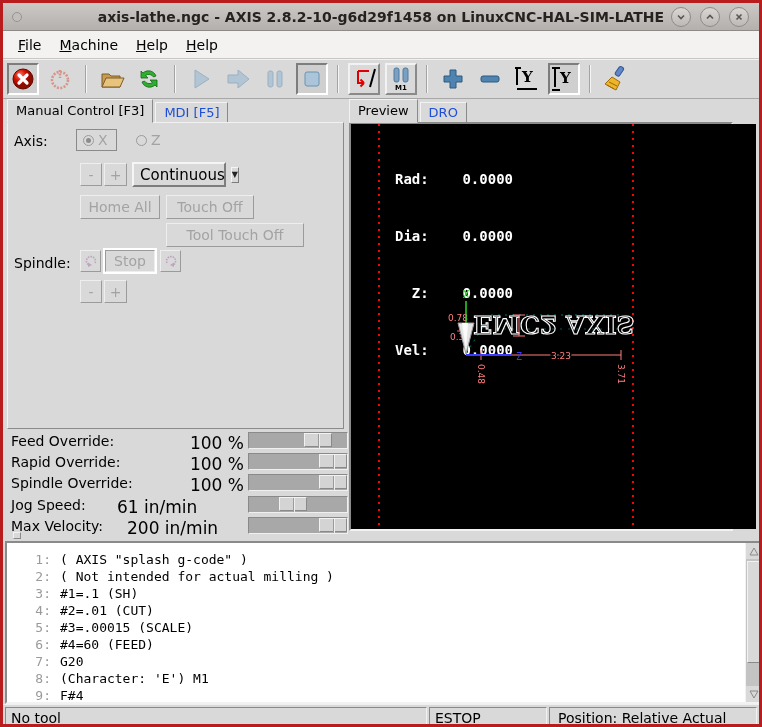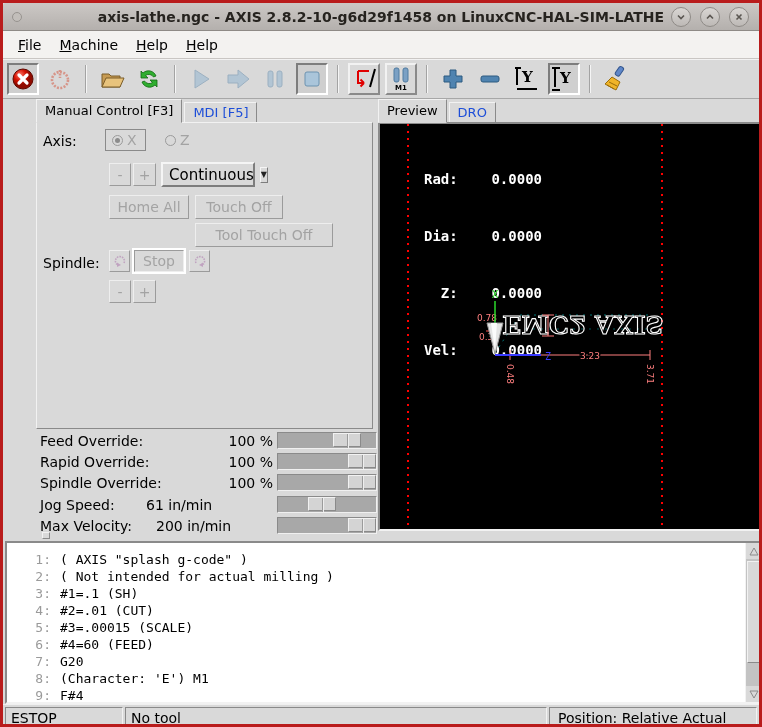--- a/index.html
+++ b/index.html
@@ -24,21 +24,21 @@
   .toolbar { height:40px; flex:0 0 40px; background:#d9d9d9; border-bottom:1px solid #a7a7a7; box-shadow:inset 0 1px 0 #f2f2f2; display:flex; align-items:center; padding:0 4px; gap:5px; }
   .tb { width:32px; height:32px; display:flex; align-items:center; justify-content:center; border:2px solid transparent; background:transparent; }
   .tb.raised { border-color:#f2f2f2 #8a8a8a #8a8a8a #f2f2f2; background:#d9d9d9; }
   .tb.pressed { border-color:#7d7d7d #ffffff #ffffff #7d7d7d; background:#cfcfcf; }
   .tb-sep { width:2px; height:28px; background:#a3a3a3; border-right:1px solid #f5f5f5; margin:0 4px; }
   .dim { opacity:.5; }
   .mini-label { font-size:7px; font-weight:bold; line-height:5px; text-align:center; }
   .y-icon { font-family:"DejaVu Serif","Liberation Serif",serif; font-weight:bold; font-size:15px; }
 
   
-  .content { position:relative; height:442px; flex:0 0 442px; background:#d9d9d9;margin-left:29px; }
+  .content { position:relative; height:442px; flex:0 0 442px; background:#d9d9d9; }
 
   
   .left-panel { position:absolute; left:4px; top:2px; width:338px; height:434px; }
   .tabs { display:flex; height:22px; align-items:flex-end; }
   .tab { padding:3px 8px 2px 8px; border:1px solid; border-color:#f2f2f2 #8a8a8a transparent #f2f2f2; background:#d9d9d9; margin-right:2px; font-size:13px; }
   .tab.active { border-bottom-color:#d9d9d9; padding-bottom:4px; position:relative; z-index:2; }
   .tab.inactive { padding-top:2px; color:#1d4ed8; }
   .panel-frame { position:absolute; left:0; top:21px; width:337px; height:307px; border:1px solid; border-color:#f2f2f2 #8a8a8a #8a8a8a #f2f2f2; background:#d9d9d9; }
 
   .ctl-label { position:absolute; font-size:14px; }
@@ -47,21 +47,21 @@
   .radio-circle { width:11px; height:11px; border-radius:50%; border:1px solid #9b9b9b; background:#d9d9d9; position:relative; }
   .radio-circle.checked::after { content:""; position:absolute; left:2px; top:2px; width:5px; height:5px; border-radius:50%; background:#8c8c8c; }
   .radio-row { display:flex; align-items:center; gap:4px; color:#a3a3a3; font-size:14px; }
   .dropdown { position:absolute; height:25px; background:#d9d9d9; border:2px solid; border-color:#f5f5f5 #7d7d7d #7d7d7d #f5f5f5; display:flex; align-items:center; padding:0 3px 0 6px; font-size:15px; gap:6px; }
   .dd-arrow { width:16px; height:16px; border:1px solid; border-color:#f5f5f5 #7d7d7d #7d7d7d #f5f5f5; display:flex; align-items:center; justify-content:center; font-size:8px; color:#222; }
   .sel-outline { outline:2px solid #ffffff; }
 
   
   .ovr-row { position:absolute; left:0; width:338px; height:20px; }
   .ovr-label { position:absolute; left:4px; top:2px; font-size:14px; }
-  .ovr-value { position:absolute; top:2px; font-size:14px; }
+  .ovr-value { position:absolute; top:2px; font-size:17px; }
   .ovr-value.pct { left:150px; width:87px; text-align:right; }
   .slider { position:absolute; left:241px; top:1px; width:100px; height:17px; background:#a8a8a8; border:1px solid; border-color:#8a8a8a #f0f0f0 #f0f0f0 #8a8a8a; }
   .thumb { position:absolute; top:0px; width:28px; height:14px; background:#d4d4d4; border:1px solid; border-color:#f2f2f2 #8a8a8a #8a8a8a #f2f2f2; }
   .thumb::after { content:""; position:absolute; left:13px; top:0; width:1px; height:14px; background:#9b9b9b; box-shadow:1px 0 0 #eee; }
   .sash { position:absolute; left:10px; top:433px; width:8px; height:7px; background:#d9d9d9; border:1px solid; border-color:#f2f2f2 #8a8a8a #8a8a8a #f2f2f2; }
 
   
   .right-panel { position:absolute; left:346px; top:2px; width:412px; height:434px; }
   .canvas-box { position:absolute; left:0; top:21px; width:384px; height:409px; border:2px solid; border-color:#8a8a8a #f2f2f2 #f2f2f2 #8a8a8a; background:#701a75; }
   .canvas { position:relative; width:405px; height:405px; background:#000; overflow:hidden; }
@@ -433,18 +433,18 @@
         <div class="sb-arrow">
           <svg width="10" height="9" viewBox="0 0 10 9">
               <path d="M1 1 L9 1 L5 8 Z" fill="#d9d9d9" stroke="#8a8a8a"></path>
             </svg>
         </div>
       </div>
     </div>
   </div>
 
   <div class="statusbar">
+    <div class="status-cell cell-tool">No tool</div>
     <div class="status-cell cell-estop">ESTOP</div>
-    <div class="status-cell cell-tool">No tool</div>
     <div class="status-cell cell-pos">Position: Relative Actual</div>
   </div>
 
 </div>
 
 </body></html>

